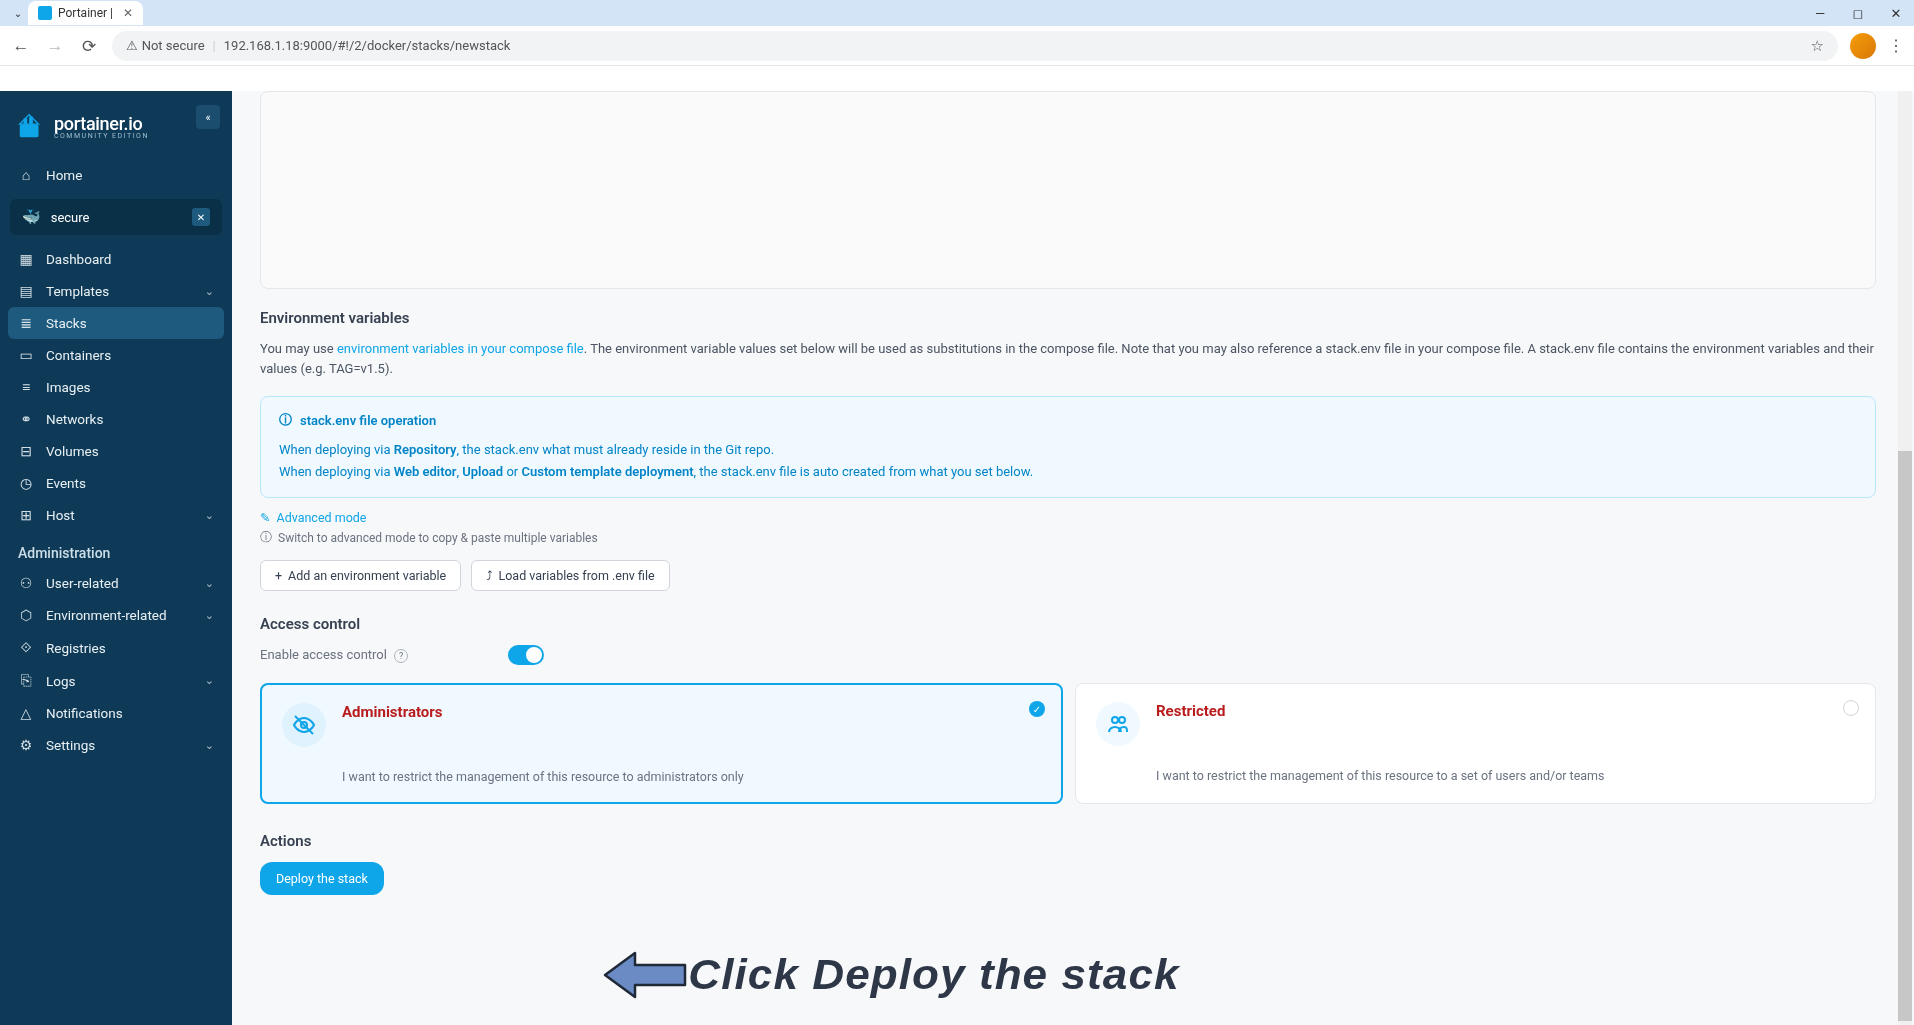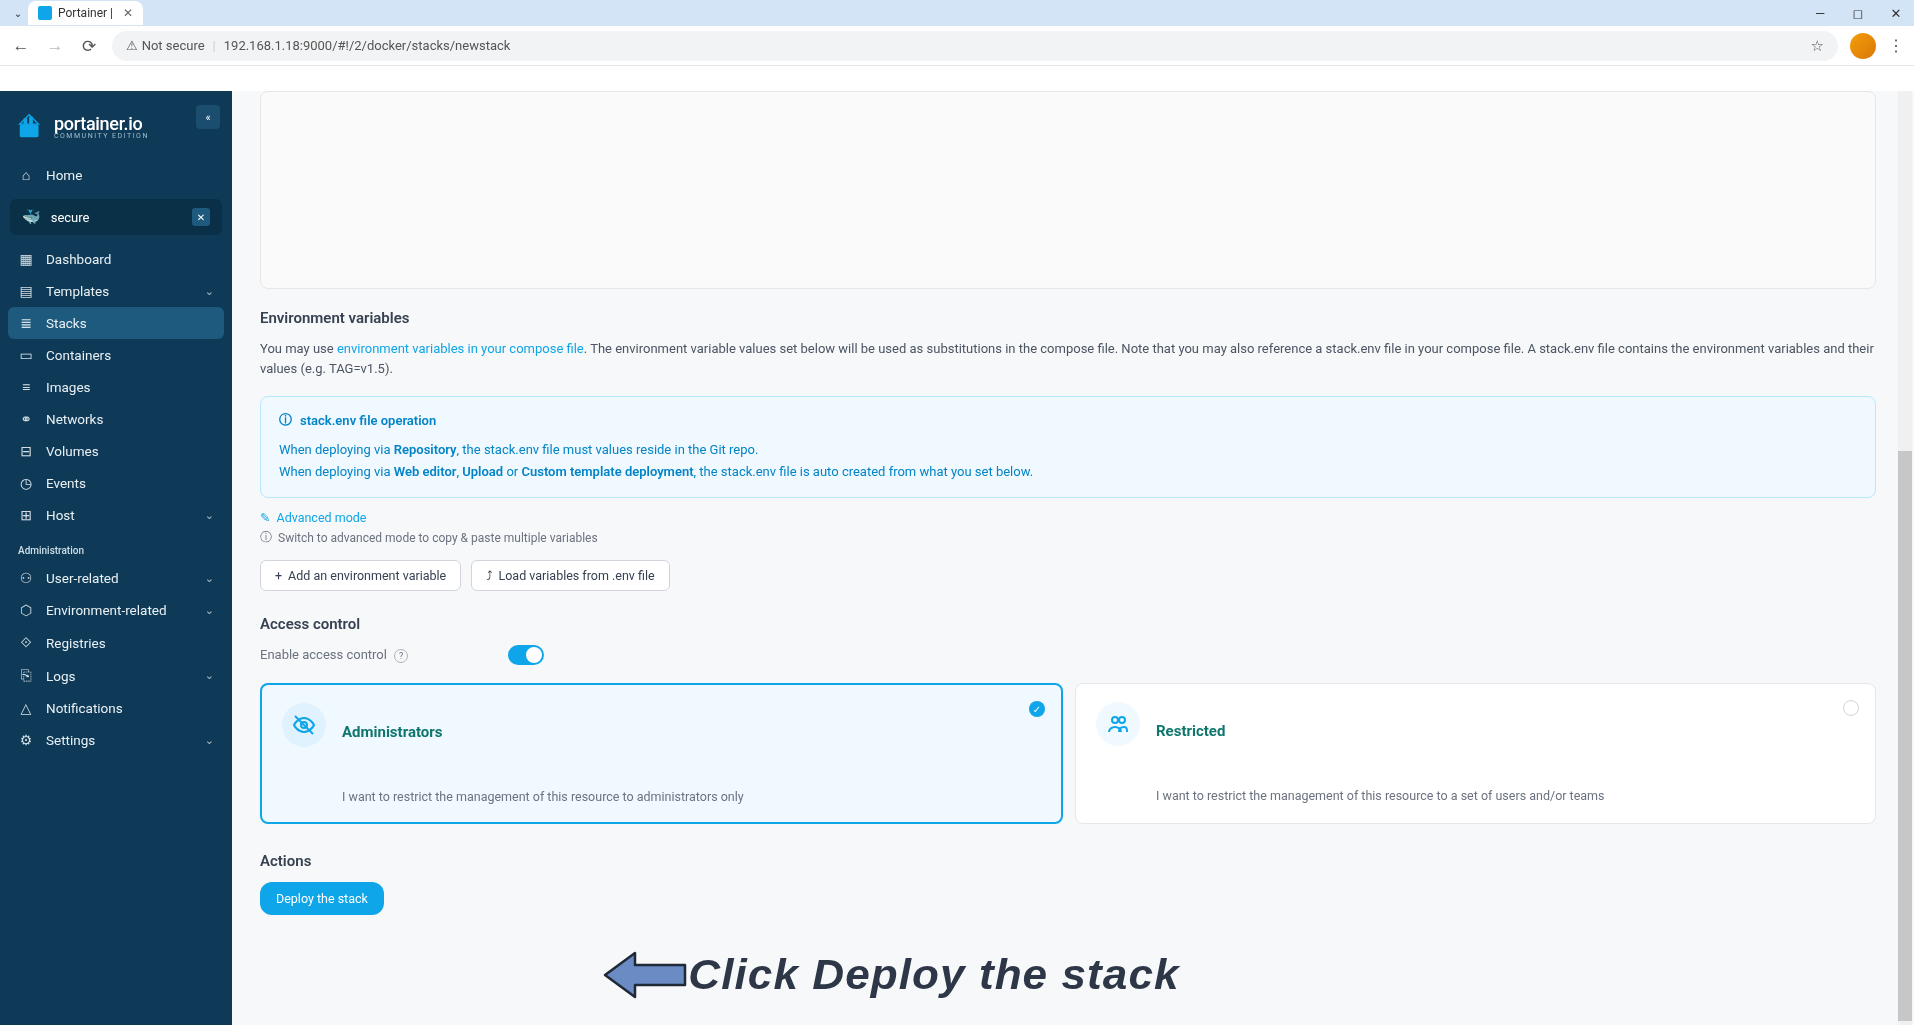--- a/index.html
+++ b/index.html
@@ -37,21 +37,21 @@
 
 .sidebar-item { display: flex; align-items: center; gap: 12px; padding: 8px 18px; font-size: 13.5px; color: #e8f0f4; cursor: pointer; position: relative; }
 .sidebar-item.active { background: #1e5a7d; border-radius: 6px; margin: 0 8px; padding: 8px 10px; }
 .sidebar-item .icon { width: 16px; text-align: center; font-size: 14px; opacity: 0.9; }
 .sidebar-item .chevron { margin-left: auto; font-size: 11px; opacity: 0.7; }
 
 .env-badge { margin: 8px 10px; background: #0a3048; border-radius: 6px; padding: 9px 12px; display: flex; align-items: center; gap: 10px; font-size: 13px; position: relative; }
 .env-badge .docker-icon { color: #0ea5e9; font-size: 15px; }
 .env-badge .close-env { margin-left: auto; width: 18px; height: 18px; background: #1e5a7d; border-radius: 3px; font-size: 10px; display: flex; align-items: center; justify-content: center; }
 
-.sidebar-section-label { padding: 14px 18px 6px; font-size: 10px; color: #cddfe8; font-weight: 500; }
+.sidebar-section-label { padding: 14px 18px 6px; font-size: 14px; color: #cddfe8; font-weight: 500; }
 
 
 .main { flex: 1; background: #f7f8f9; position: relative; overflow: hidden; }
 .main-scroll { position: absolute; inset: 0 18px 0 0; overflow: hidden; padding: 0 20px 24px 28px; }
 .scrollbar-track { position: absolute; right: 2px; top: 0; bottom: 0; width: 14px; background: #f0f0f0; }
 .scrollbar-thumb { position: absolute; right: 2px; width: 14px; background: #c7c7c7; border-radius: 0; }
 
 .editor-box { background: #fafafa; border: 1px solid #e5e7eb; border-radius: 8px; height: 198px; margin-bottom: 20px; }
 
 .section-title { font-size: 15px; color: #374151; font-weight: 600; margin-bottom: 12px; }
@@ -73,21 +73,21 @@
 .toggle-row .q { width: 14px; height: 14px; border: 1px solid #adb5bd; border-radius: 50%; display: inline-flex; align-items: center; justify-content: center; font-size: 9px; margin-left: 4px; }
 .toggle { width: 36px; height: 20px; background: #0ea5e9; border-radius: 10px; position: relative; cursor: pointer; margin-left: 80px; }
 .toggle::after { content: ''; position: absolute; width: 16px; height: 16px; background: #fff; border-radius: 50%; top: 2px; right: 2px; }
 
 .cards { display: flex; gap: 12px; margin-bottom: 28px; }
 .card { flex: 1; border-radius: 8px; padding: 18px 20px; display: flex; gap: 16px; align-items: flex-start; position: relative; cursor: pointer; }
 .card.selected { border: 2px solid #0ea5e9; background: #f0f9ff; }
 .card.unselected { border: 1px solid #e5e7eb; background: #fff; }
 .card-icon { width: 44px; height: 44px; border-radius: 50%; background: #e0f2fe; display: flex; align-items: center; justify-content: center; color: #0ea5e9; font-size: 20px; flex-shrink: 0; }
 .card.unselected .card-icon { background: #f0f9ff; }
-.card-title { font-size: 15px; font-weight: 700; color: #0f766e; margin-bottom: 4px; margin-top: 20px; }
+.card-title { font-size: 15px; font-weight: 700; color: #b91c1c; margin-bottom: 4px; }
 .card-desc { font-size: 12.5px; color: #6b7280; margin-top: 48px; }
 .card-check { position: absolute; top: 16px; right: 16px; width: 16px; height: 16px; border-radius: 50%; }
 .card.selected .card-check { background: #0ea5e9; color: #fff; display: flex; align-items: center; justify-content: center; font-size: 10px; }
 .card.unselected .card-check { border: 1.5px solid #d1d5db; }
 
 .deploy-btn { background: #0ea5e9; color: #fff; border: none; border-radius: 12px; padding: 9px 16px; font-size: 12.5px; cursor: pointer; }
 
 
 .annotation { position: absolute; left: 368px; bottom: 20px; display: flex; align-items: center; gap: 10px; pointer-events: none; }
 .arrow-svg { width: 90px; height: 60px; }
@@ -241,21 +241,21 @@
       <p class="help-text">
         <span>You may use </span><a href="#">environment variables in your compose file</a><span>. The environment variable values set below will be used as substitutions in the compose file. Note that you may also reference a stack.env file in your compose file. A stack.env file contains the environment variables and their values (e.g. TAG=v1.5).</span>
       </p>
 
       <div class="info-box">
         <div class="info-title">
           <span>ⓘ</span>
           <span>stack.env file operation</span>
         </div>
         <div class="info-line">
-          <span>When deploying via </span><strong>Repository</strong><span>, the stack.env file must values reside in the Git repo.</span>
+          <span>When deploying via </span><strong>Repository</strong><span>, the stack.env what must already reside in the Git repo.</span>
         </div>
         <div class="info-line">
           <span>When deploying via </span><strong>Web editor</strong><span>, </span><strong>Upload</strong><span> or </span><strong>Custom template deployment</strong><span>, the stack.env file is auto created from what you set below.</span>
         </div>
       </div>
 
       <div class="adv-link">
         <span>✎</span>
         <span>Advanced mode</span>
       </div>

